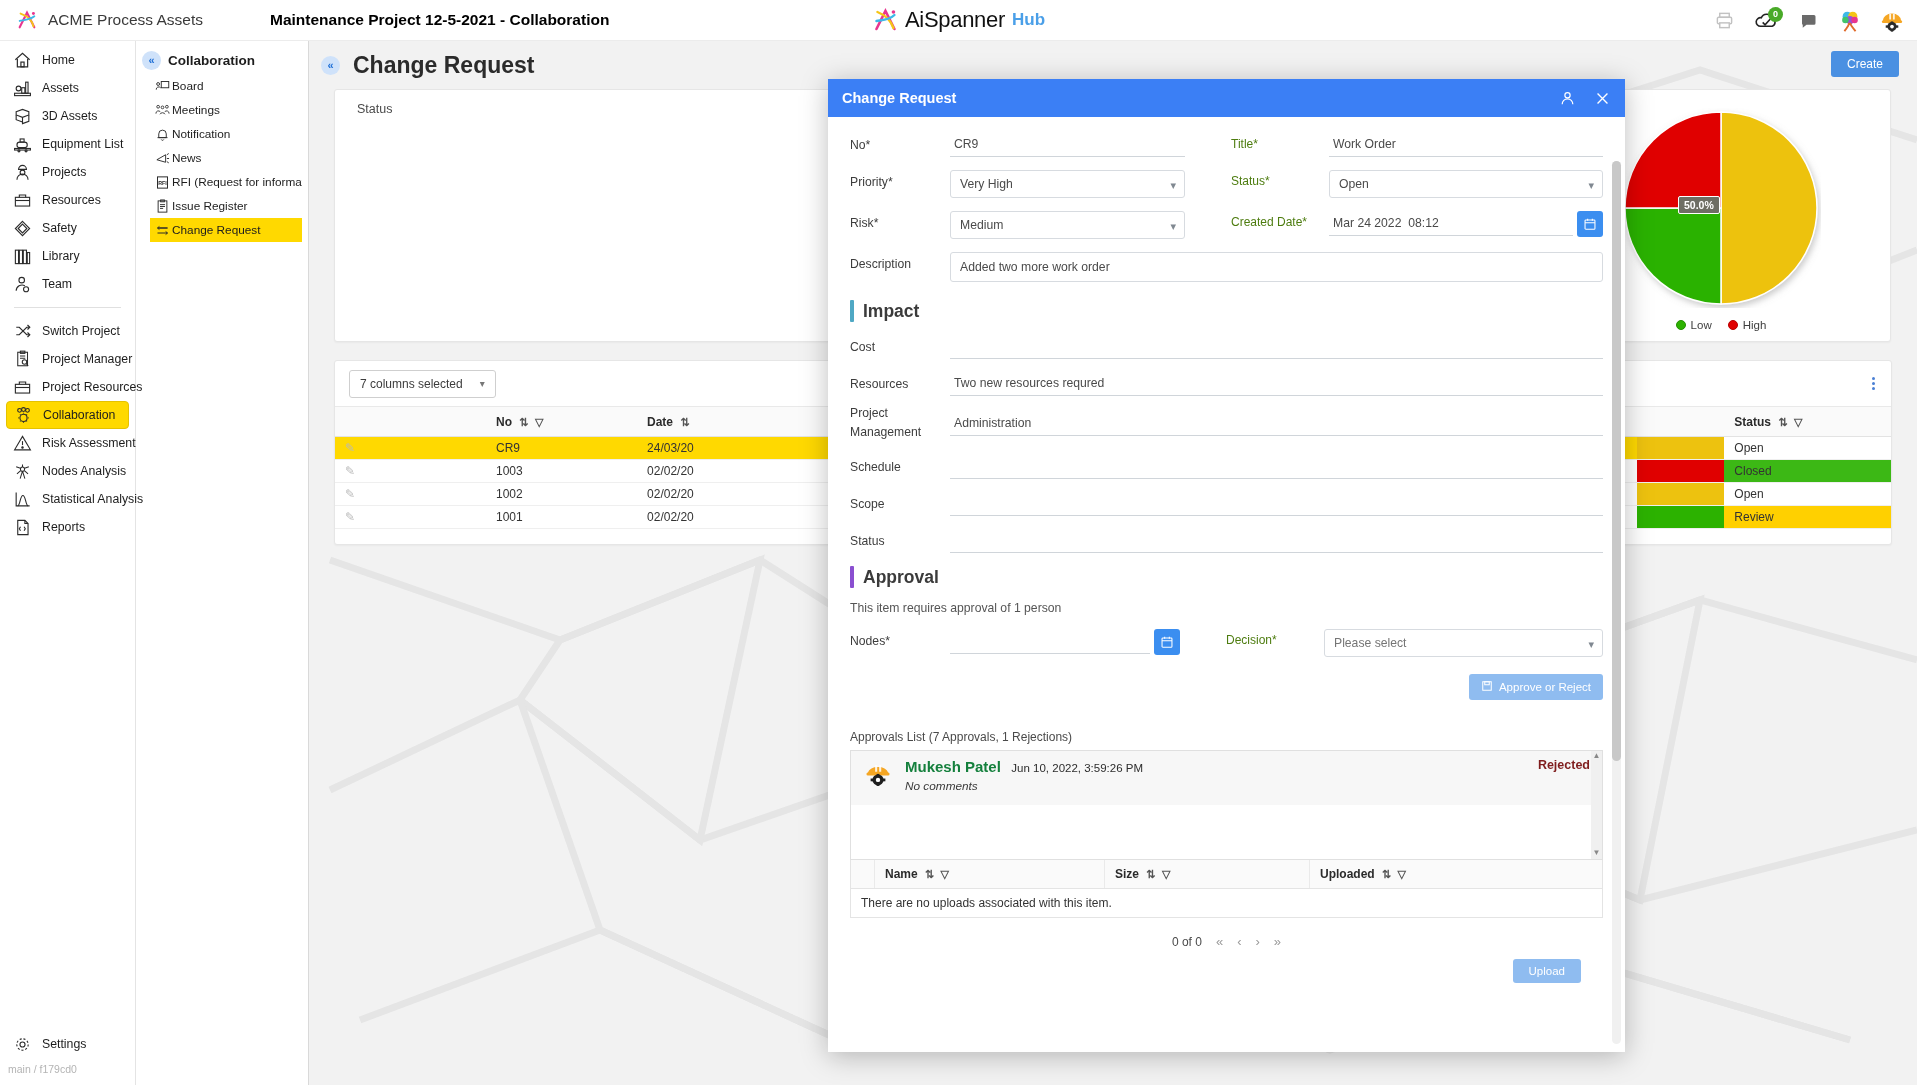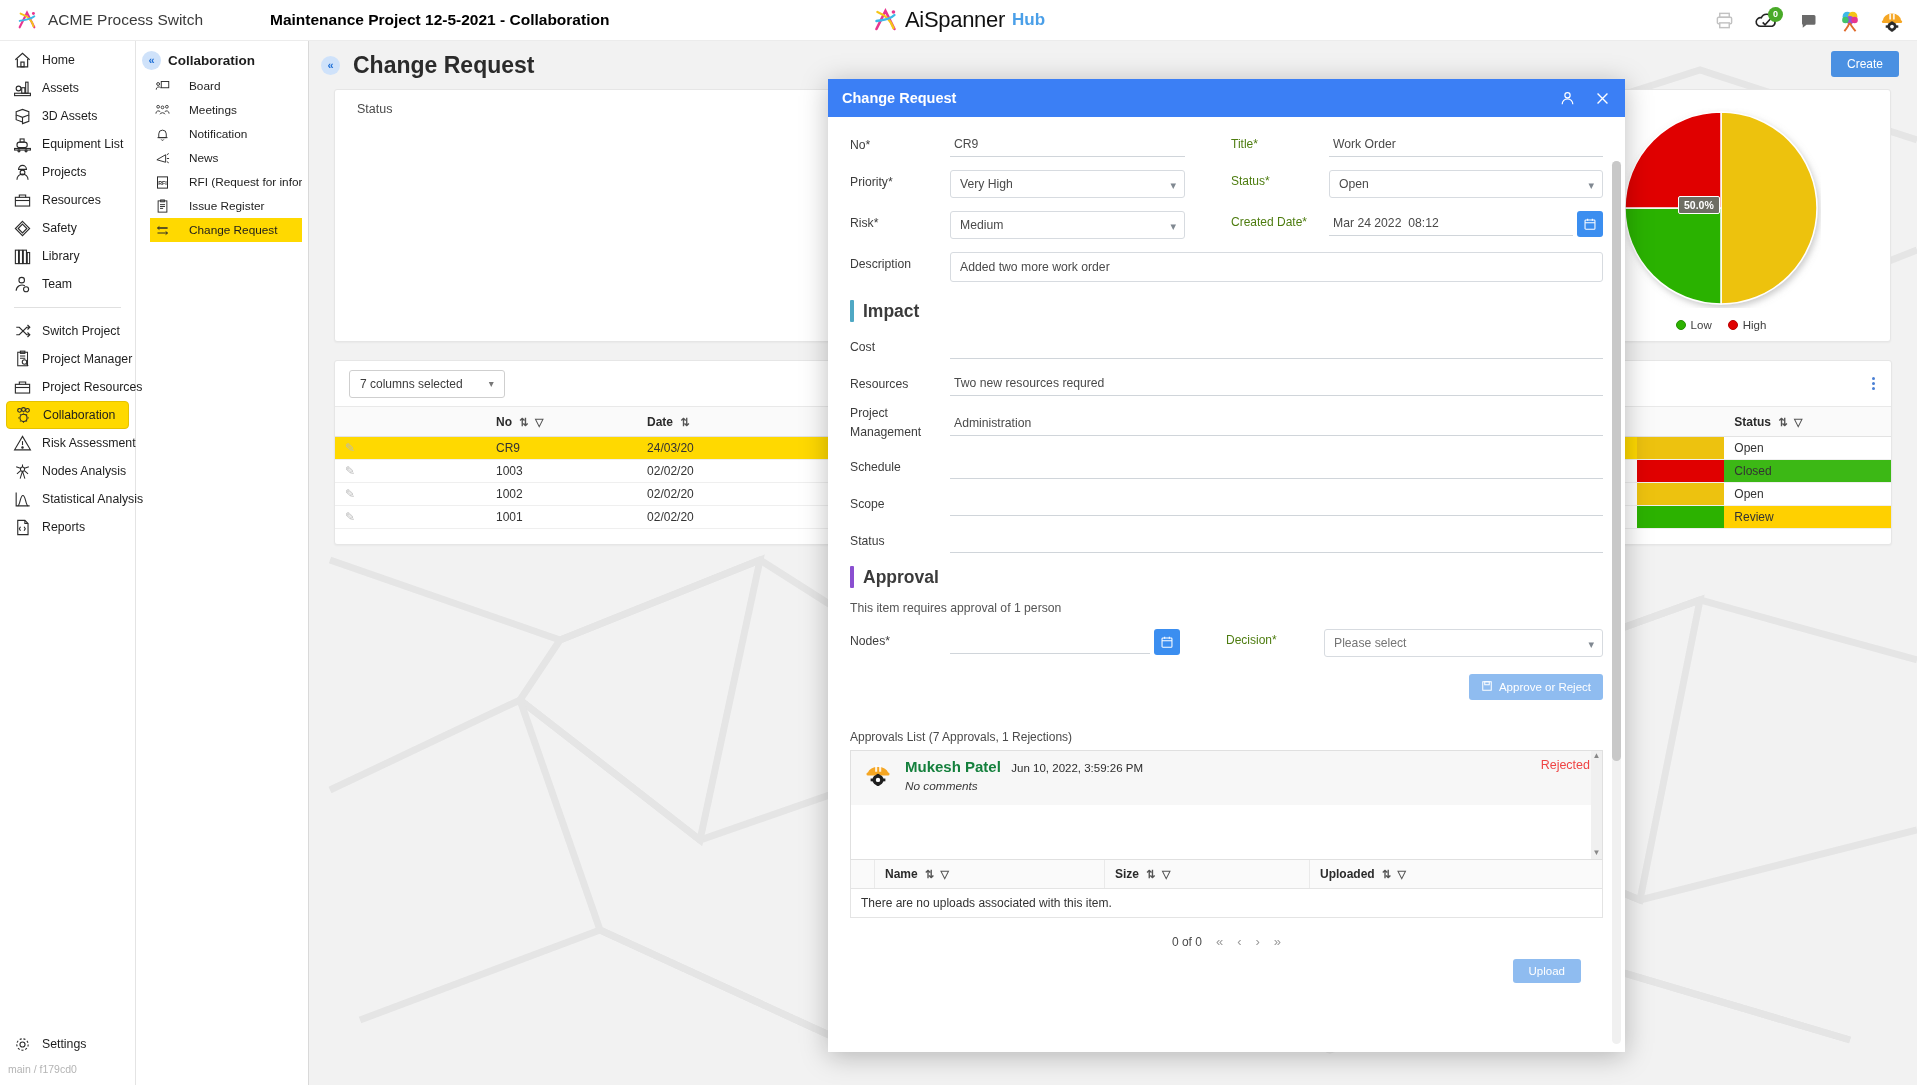--- a/index.html
+++ b/index.html
@@ -91,21 +91,21 @@
     height: 28px; padding-left: 6px;
   }
   .collapse-btn {
     width: 19px; height: 19px; border-radius: 50%;
     background: #cfe2fa; color: #1f6fd6;
     display: flex; align-items: center; justify-content: center;
     font-size: 11px; cursor: pointer; font-weight: bold;
     flex: 0 0 19px;
   }
   .sub-item {
-    display: flex; align-items: center; gap: 18px;
+    display: flex; align-items: center; gap: 1px;
     height: 24px; margin: 0 6px 0 14px; padding-left: 4px;
     font-size: 11.8px; color: #1d1d1d; cursor: pointer;
     white-space: nowrap; overflow: hidden;
   }
   .sub-item.active { background: #ffd900; }
   .sub-ico { width: 17px; height: 17px; flex: 0 0 17px; display:flex; align-items:center; justify-content:center; }
 
   
   .content {
     position: absolute; top: 41px; left: 309px; right: 0; bottom: 0;
@@ -154,21 +154,21 @@
   .table-card {
     margin: 18px 25px 0 25px;
     background: #fff; border: 1px solid #e6e6e6; border-radius: 3px;
     height: 185px; position: relative;
     box-shadow: 0 1px 2px rgba(0,0,0,0.04);
   }
   .table-toolbar { display: flex; align-items: center; height: 45px; padding: 0 14px; position: relative; }
   .col-select {
     border: 1px solid #cfcfcf; border-radius: 3px;
     height: 28px; min-width: 130px; padding: 0 10px;
-    display: flex; align-items: center; justify-content: space-between; gap: 26px;
+    display: flex; align-items: center; justify-content: space-between; gap: 17px;
     font-size: 12px; color: #3c3c3c; cursor: pointer; background: #fff;
   }
   .kebab { position: absolute; right: 16px; top: 14px; cursor: pointer; line-height: 4px; color: #4a7fd4; font-size: 17px; letter-spacing: 0; }
   .kebab span { display: block; width: 3px; height: 3px; background: #4a7fd4; border-radius: 50%; margin: 2px 0; }
   table.grid { width: 100%; border-collapse: collapse; table-layout: fixed; }
   table.grid th {
     background: #fafafa; border-top: 1px solid #e9e9e9; border-bottom: 1px solid #e3e3e3;
     font-size: 12px; font-weight: bold; color: #2b2b2b;
     text-align: left; padding: 6px 10px; height: 30px;
   }
@@ -248,21 +248,21 @@
     border: 1px solid #e0e0e0; position: relative;
     height: 110px; background: #fff;
   }
   .approval-row {
     display: flex; align-items: flex-start; gap: 12px;
     background: #f7f7f7; padding: 7px 12px 8px 12px; height: 54px;
   }
   .approval-name { font-size: 15px; font-weight: bold; color: #15803d; }
   .approval-date { font-size: 11.5px; color: #2c2c2c; margin-left: 6px; }
   .approval-comment { font-size: 11.8px; color: #3a3a3a; font-style: italic; margin-top: 3px; }
-  .approval-status { margin-left: auto; font-size: 12.5px; color: #ef4444; }
+  .approval-status { margin-left: auto; font-size: 12.5px; color: #7f1d1d; font-weight: bold; }
   .ascroll { position: absolute; right: 0; top: 0; bottom: 0; width: 11px; background: #f0f0f0; }
   .ascroll .arr { text-align: center; font-size: 8px; color: #888; }
   .uploads-head {
     display: flex; background: #fafafa;
     border: 1px solid #e4e4e4; border-top: none;
     font-size: 12px; font-weight: bold; color: #2b2b2b;
   }
   .uh { padding: 7px 10px; border-right: 1px solid #eaeaea; }
   .uploads-empty {
     font-size: 12px; color: #333; padding: 7px 10px;
@@ -302,21 +302,21 @@
   <div class="topbar">
     <div class="brand-left">
       <span class="brand-mark">
         <svg viewBox="0 0 24 24" width="22" height="22">
           <path d="M4 20 L12 4 L20 20" stroke="#e8368f" stroke-width="2.3" fill="none" stroke-linecap="round"></path>
           <path d="M5 5 C14 8, 18 14, 19 19" stroke="#f5c518" stroke-width="2.1" fill="none" stroke-linecap="round"></path>
           <path d="M4 13 C9 12, 15 12, 20 8" stroke="#3db8e8" stroke-width="2.1" fill="none" stroke-linecap="round"></path>
           <circle cx="19" cy="5" r="1.6" fill="#e8368f"></circle>
         </svg>
       </span>
-      <span class="brand-name">ACME Process Switch</span>
+      <span class="brand-name">ACME Process Assets</span>
     </div>
     <span class="project-title">Maintenance Project 12-5-2021 - Collaboration</span>
 
     <div class="brand-center">
       <span class="center-logo-mark">
         <svg viewBox="0 0 26 26" width="26" height="26">
           <path d="M4 22 L13 4 L22 22" stroke="#e8368f" stroke-width="2.6" fill="none" stroke-linecap="round"></path>
           <path d="M5 5 C15 9, 19 15, 21 21" stroke="#f5c518" stroke-width="2.4" fill="none" stroke-linecap="round"></path>
           <path d="M4 14 C10 13, 17 13, 22 8" stroke="#3db8e8" stroke-width="2.4" fill="none" stroke-linecap="round"></path>
           <circle cx="21" cy="5" r="1.8" fill="#e8368f"></circle>

